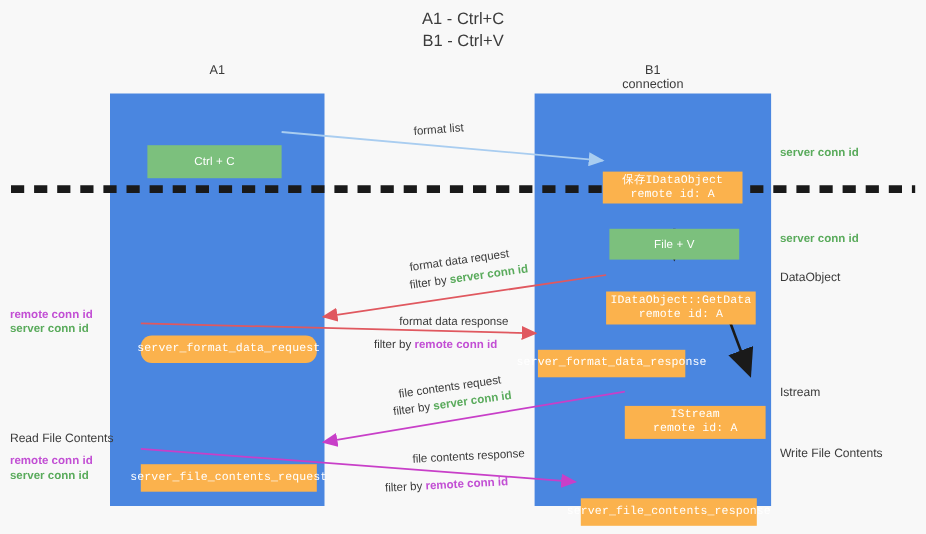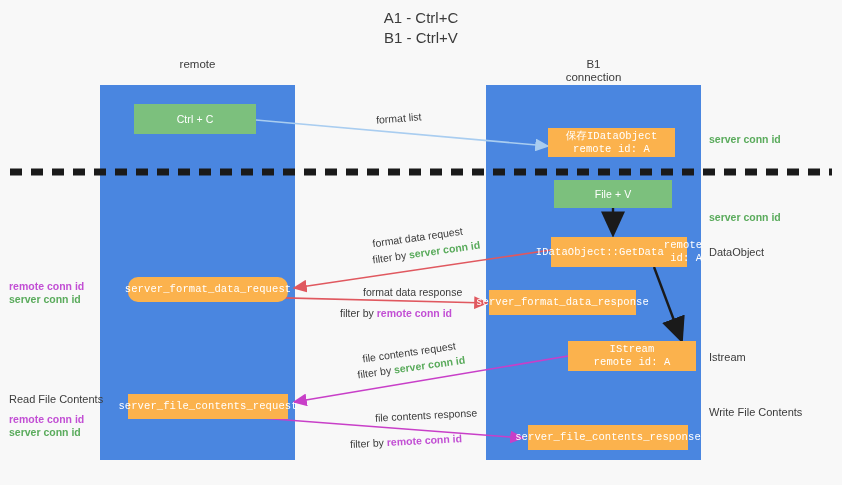--- a/index.html
+++ b/index.html
@@ -27,25 +27,26 @@
 
   
   .lane{background:#4a86e0;}
   #lane-a{left:100px;top:85px;width:195px;height:375px;}
   #lane-b{left:486px;top:85px;width:215px;height:375px;}
 
   
   .node{
     box-sizing:border-box;
     display:flex;align-items:center;justify-content:center;
-    text-align:right;
+    text-align:center;
     color:#ffffff;
     font-size:10.5px;
     line-height:13px;
     letter-spacing:.1px;
+    margin-top:28px;
   }
   .green{background:#7cc07d;}
   .orange{background:#fbb24d;font-family:Liberation Mono, monospace;}
 
   
   .note{font-size:10.5px;color:#3b3b3b;line-height:14px;white-space:nowrap;}
   .note.big{font-size:11px;}
   .green-t{color:#5aab5c;font-weight:bold;}
   .purple-t{color:#c24fd4;font-weight:bold;}
 
@@ -56,21 +57,21 @@
 <body>
 
 <div id="stage">
 
   <div class="abs title">
     <div>A1 - Ctrl+C</div>
     <div>B1 - Ctrl+V</div>
   </div>
 
   <div class="abs lane-head" style="left:100px;top:58px;width:195px;">
-    <div>remote</div>
+    <div>A1</div>
   </div>
   <div class="abs lane-head" style="left:486px;top:58px;width:215px;">
     <div>B1</div>
     <div>connection</div>
   </div>
 
   <div class="abs lane" id="lane-a"></div>
   <div class="abs lane" id="lane-b"></div>
 
   <svg id="wires">
@@ -112,30 +113,30 @@
 
   <div class="abs node orange" style="left:548px;top:128px;width:127px;height:29px;flex-direction:column;">
     <span>保存IDataObject</span>
     <span>remote id: A</span>
   </div>
 
   <div class="abs node green" style="left:554px;top:180px;width:118px;height:28px;">
     <span>File + V</span>
   </div>
 
-  <div class="abs node orange" style="left:551px;top:237px;width:136px;height:30px;flex-direction:row;">
+  <div class="abs node orange" style="left:551px;top:237px;width:136px;height:30px;flex-direction:column;">
     <span>IDataObject::GetData</span>
     <span>remote id: A</span>
   </div>
 
   <div class="abs node orange" style="left:128px;top:277px;width:160px;height:25px;border-radius:10px;">
     <span>server_format_data_request</span>
   </div>
 
-  <div class="abs node orange" style="left:489px;top:290px;width:147px;height:25px;">
+  <div class="abs node orange" style="left:489px;top:290px;width:134px;height:25px;">
     <span>server_format_data_response</span>
   </div>
 
   <div class="abs node orange" style="left:568px;top:341px;width:128px;height:30px;flex-direction:column;">
     <span>IStream</span>
     <span>remote id: A</span>
   </div>
 
   <div class="abs node orange" style="left:128px;top:394px;width:160px;height:25px;">
     <span>server_file_contents_request</span>

